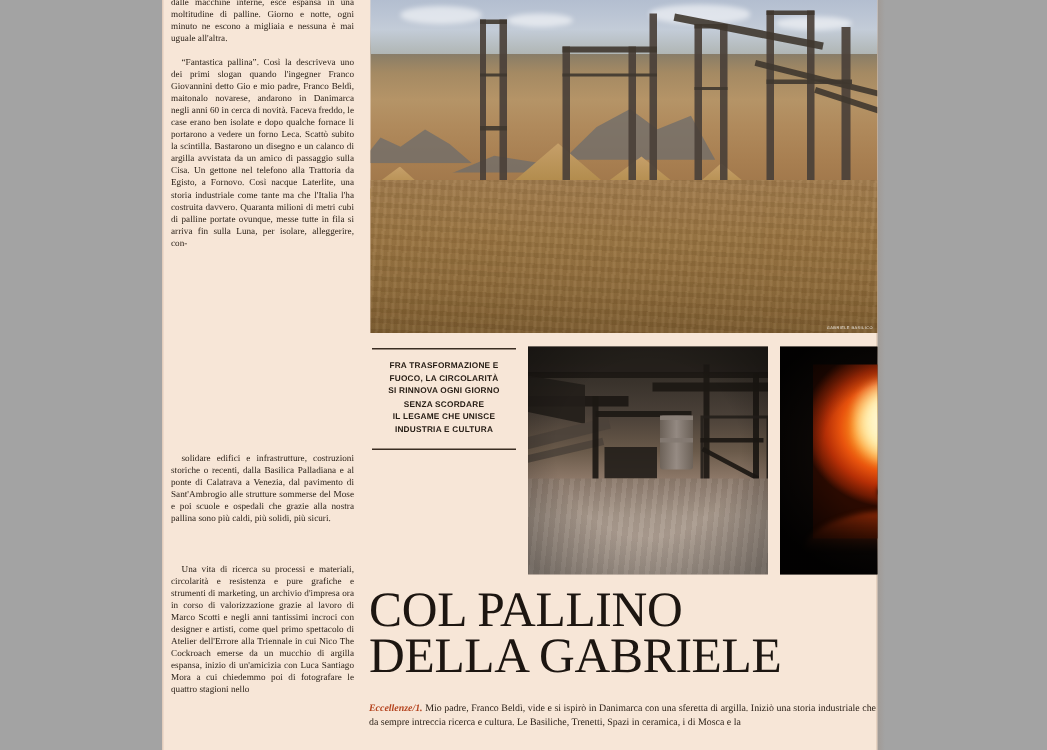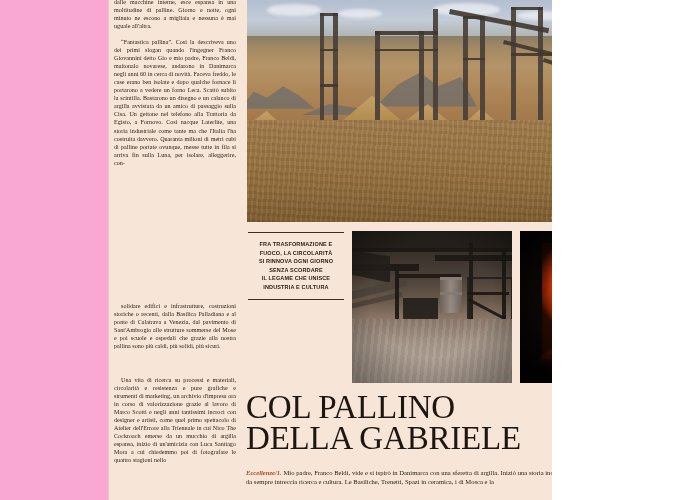--- a/index.html
+++ b/index.html
@@ -8,23 +8,23 @@
     padding: 0;
     background: #ffffff;
     width: 698px;
     height: 500px;
     overflow: hidden;
     font-family: "Liberation Serif", serif;
   }
 
   #stage {
     position: relative;
-    width: 552px;
+    width: 698px;
     height: 500px;
-    background: #f9a8d4;
+    background: #a3a3a3;
     overflow: hidden;
   }
 
   
   .page {
     position: absolute;
     left: 108px;
     top: 0;
     width: 477px;
     height: 500px;

